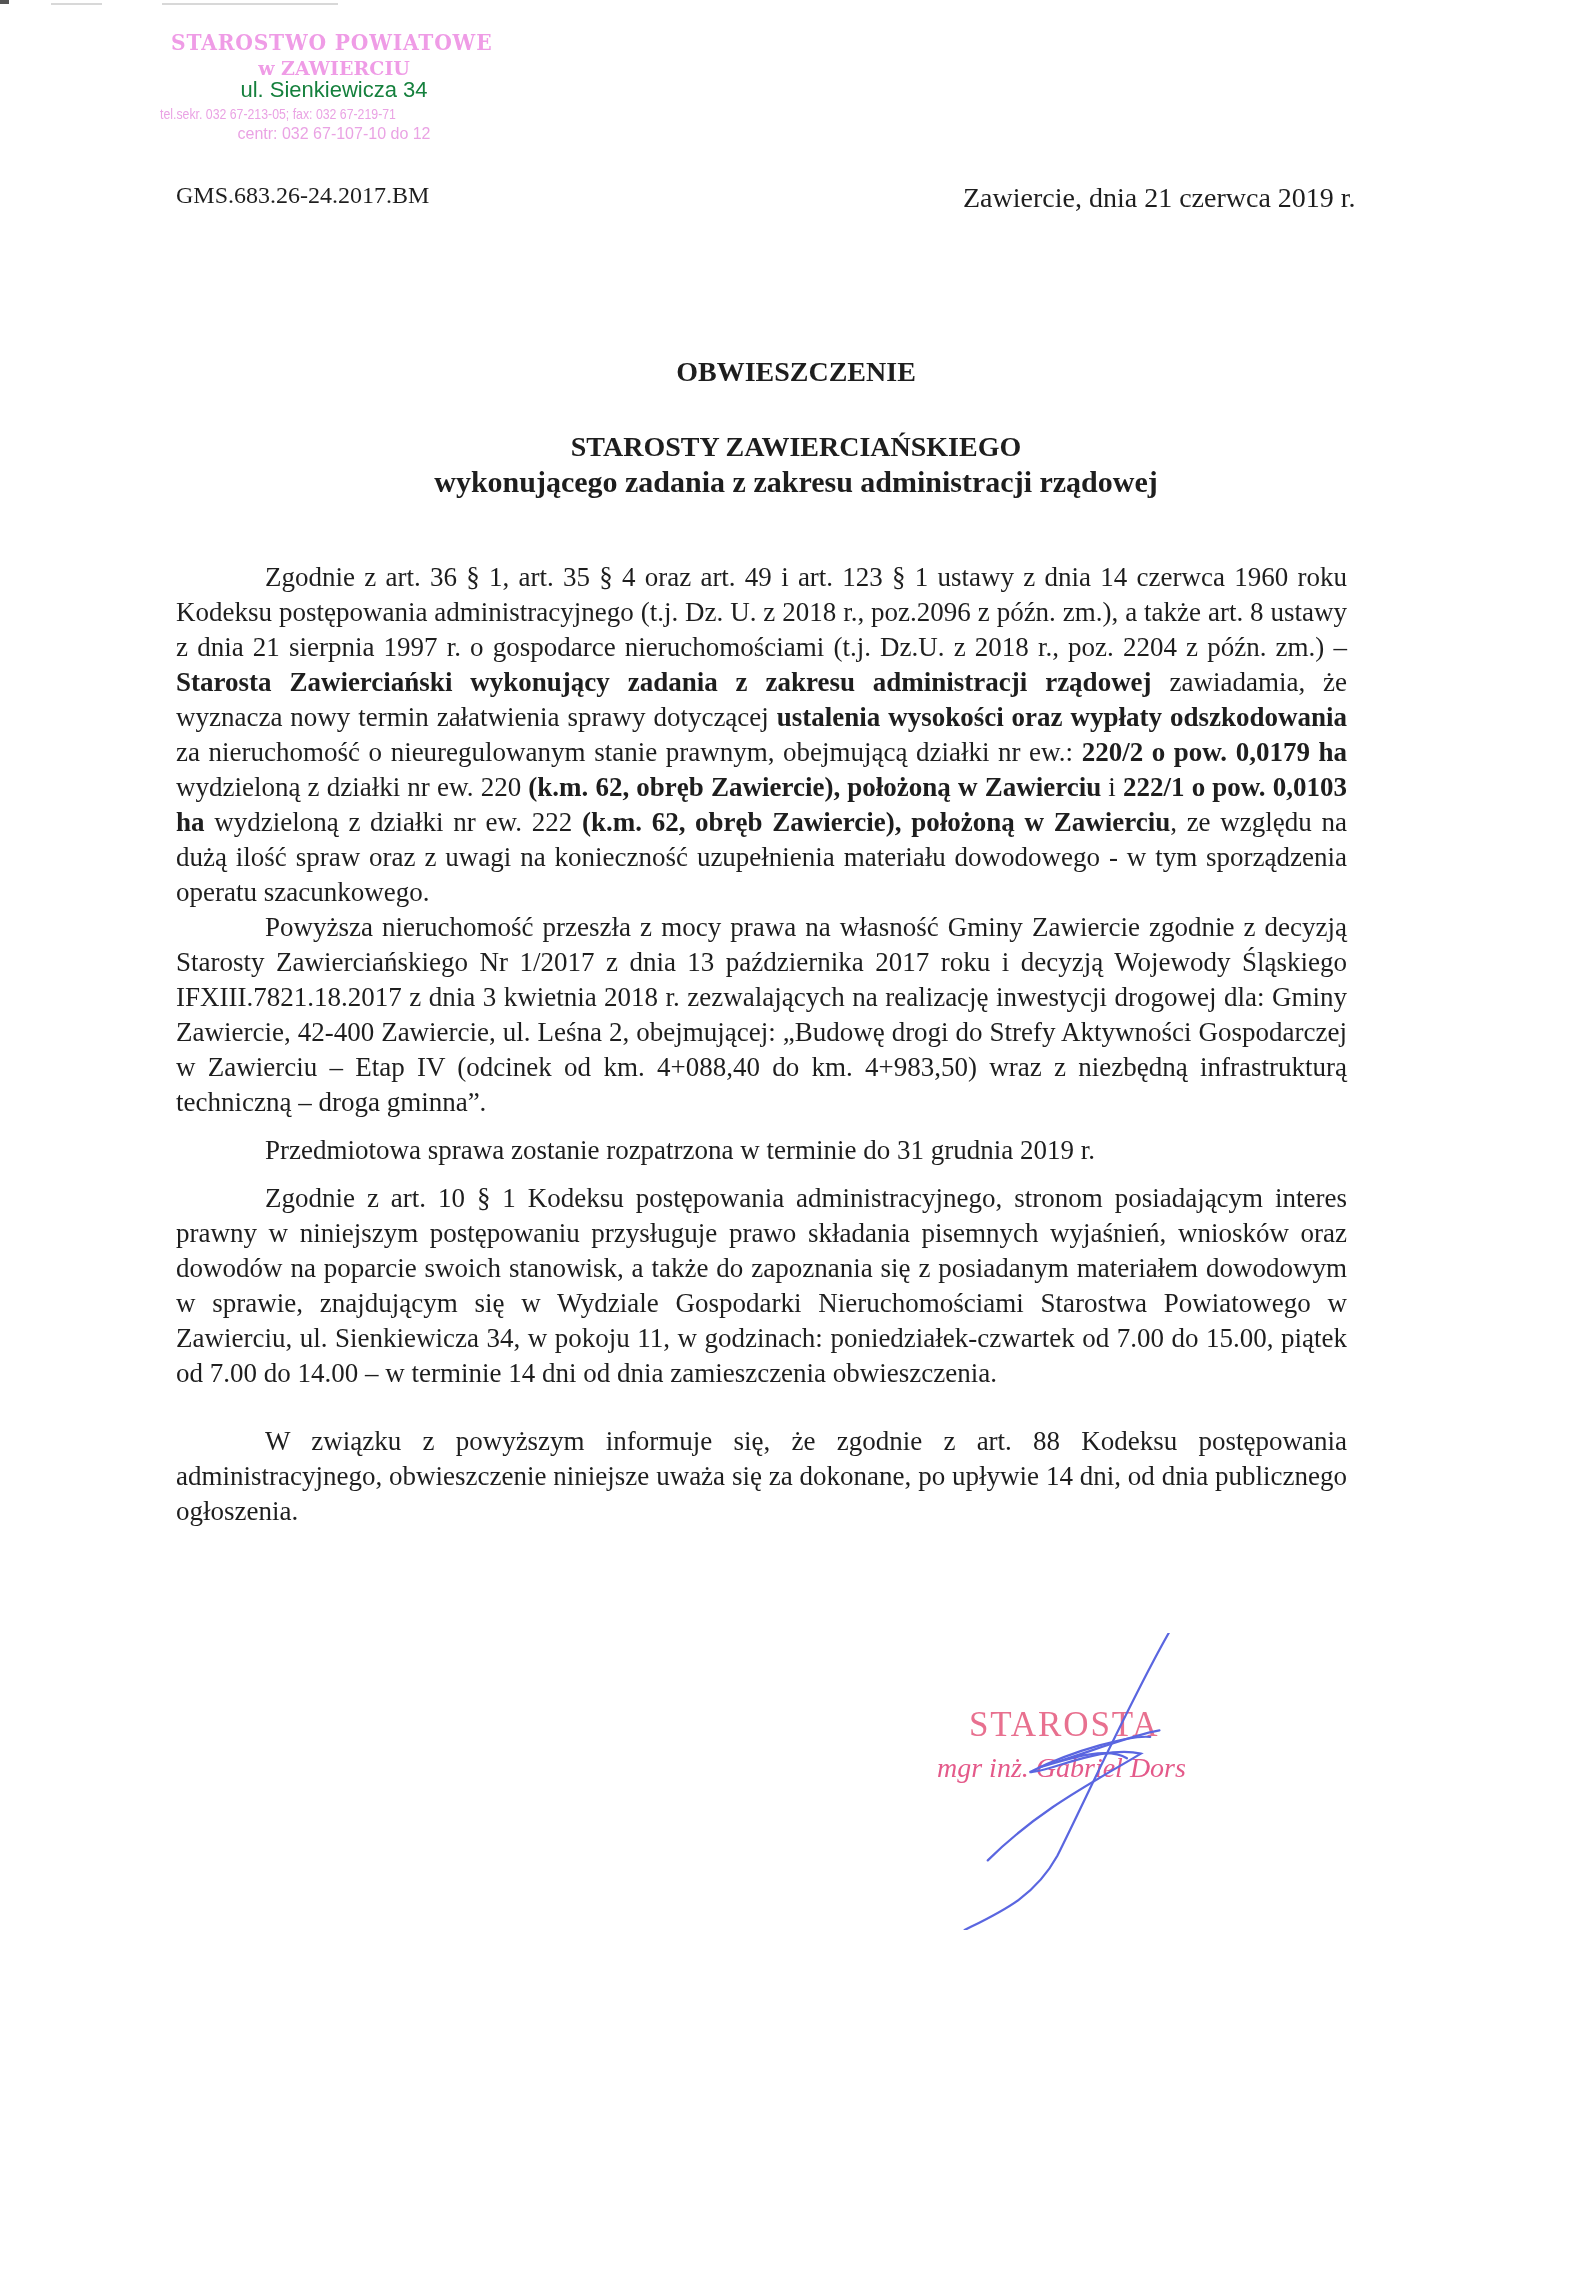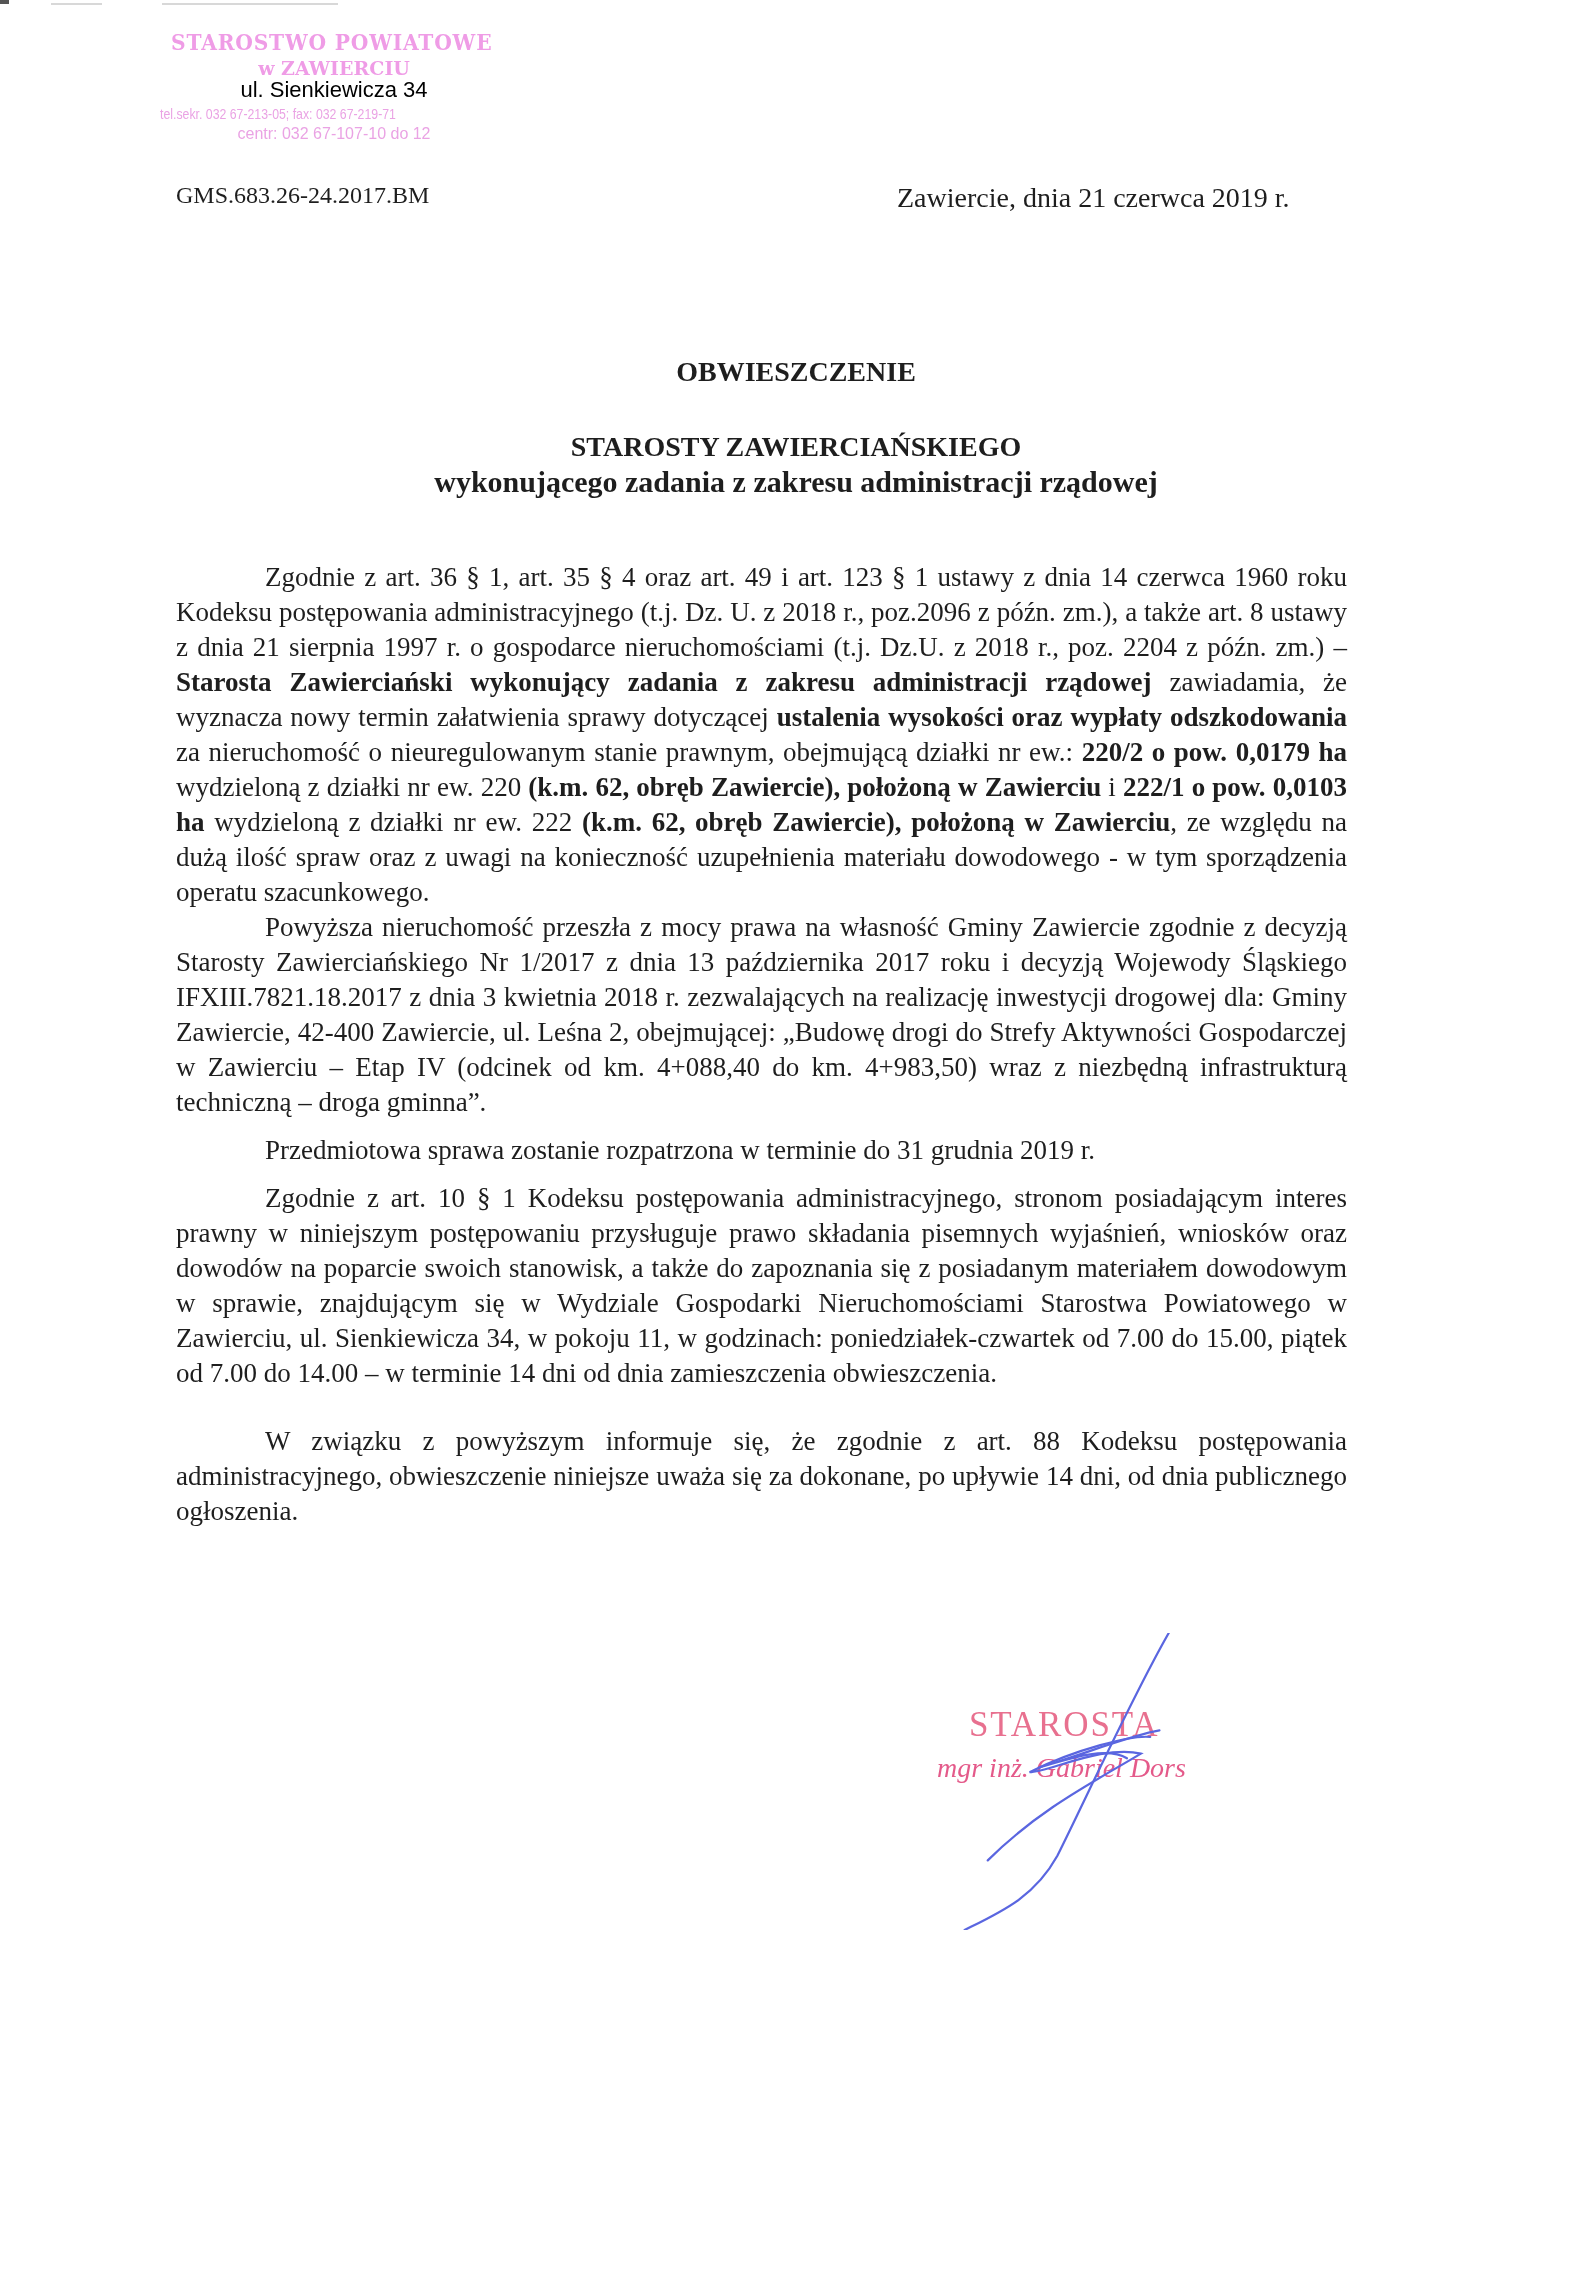--- a/index.html
+++ b/index.html
@@ -9,27 +9,27 @@
 
   
   .scan-line { position: absolute; top: 2.8px; height: 1.9px; background: #d8d8d8; }
   .scan-corner { position: absolute; left: 0; top: 0; width: 9.3px; height: 3.7px; background: #555; }
 
   
   .stamp { position: absolute; left: 167px; top: 28px; width: 334px; text-align: center; color: #e58ad9; }
   .stamp .l1 { font-family: "DejaVu Serif", serif; font-weight: bold; font-size: 23px; letter-spacing: 0.9px;
                color: #ef9ce6; white-space: nowrap; transform: scaleX(0.88); transform-origin: left; margin-left: 3.7px; text-align:left;}
   .stamp .l2 { font-family: "DejaVu Serif", serif; font-weight: bold; font-size: 19px; color: #ef9ce6; margin-top: 1.9px; }
-  .stamp .l3 { font-family: "Liberation Sans", sans-serif; font-size: 22px; color: #000000; margin-top: -1.9px; }
+  .stamp .l3 { font-family: "Liberation Sans", sans-serif; font-size: 22px; color: #15803d; margin-top: -1.9px; }
   .stamp .l4 { font-family: "Liberation Sans", sans-serif; font-size: 15px; color: #eaa3e4; white-space: nowrap;
                transform: scaleX(0.82); transform-origin: left; text-align: left; margin-left: -7.4px; margin-top: 1.9px; }
   .stamp .l5 { font-family: "Liberation Sans", sans-serif; font-size: 16px; color: #eaa3e4; margin-top: 3px; }
 
   .ref { position: absolute; left: 176px; top: 182px; font-size: 24px; }
-  .date { position: absolute; left: 897px; top: 182px; font-size: 28px; }
+  .date { position: absolute; left: 963px; top: 182px; font-size: 28px; }
 
   .title-block { position: absolute; left: 0; width: 1592px; top: 354px; text-align: center; }
   .title-block div { font-weight: bold; line-height: 35px; }
   .t1 { font-size: 28px; }
   .t2 { font-size: 28px; margin-top: 40px; }
   .t3 { font-size: 30px; }
 
   .body { position: absolute; left: 176px; top: 560px; width: 1171px; font-size: 27px; line-height: 35px; text-align: justify; }
   .body p { margin: 0; text-indent: 89px; }
   .body b { font-weight: bold; }

